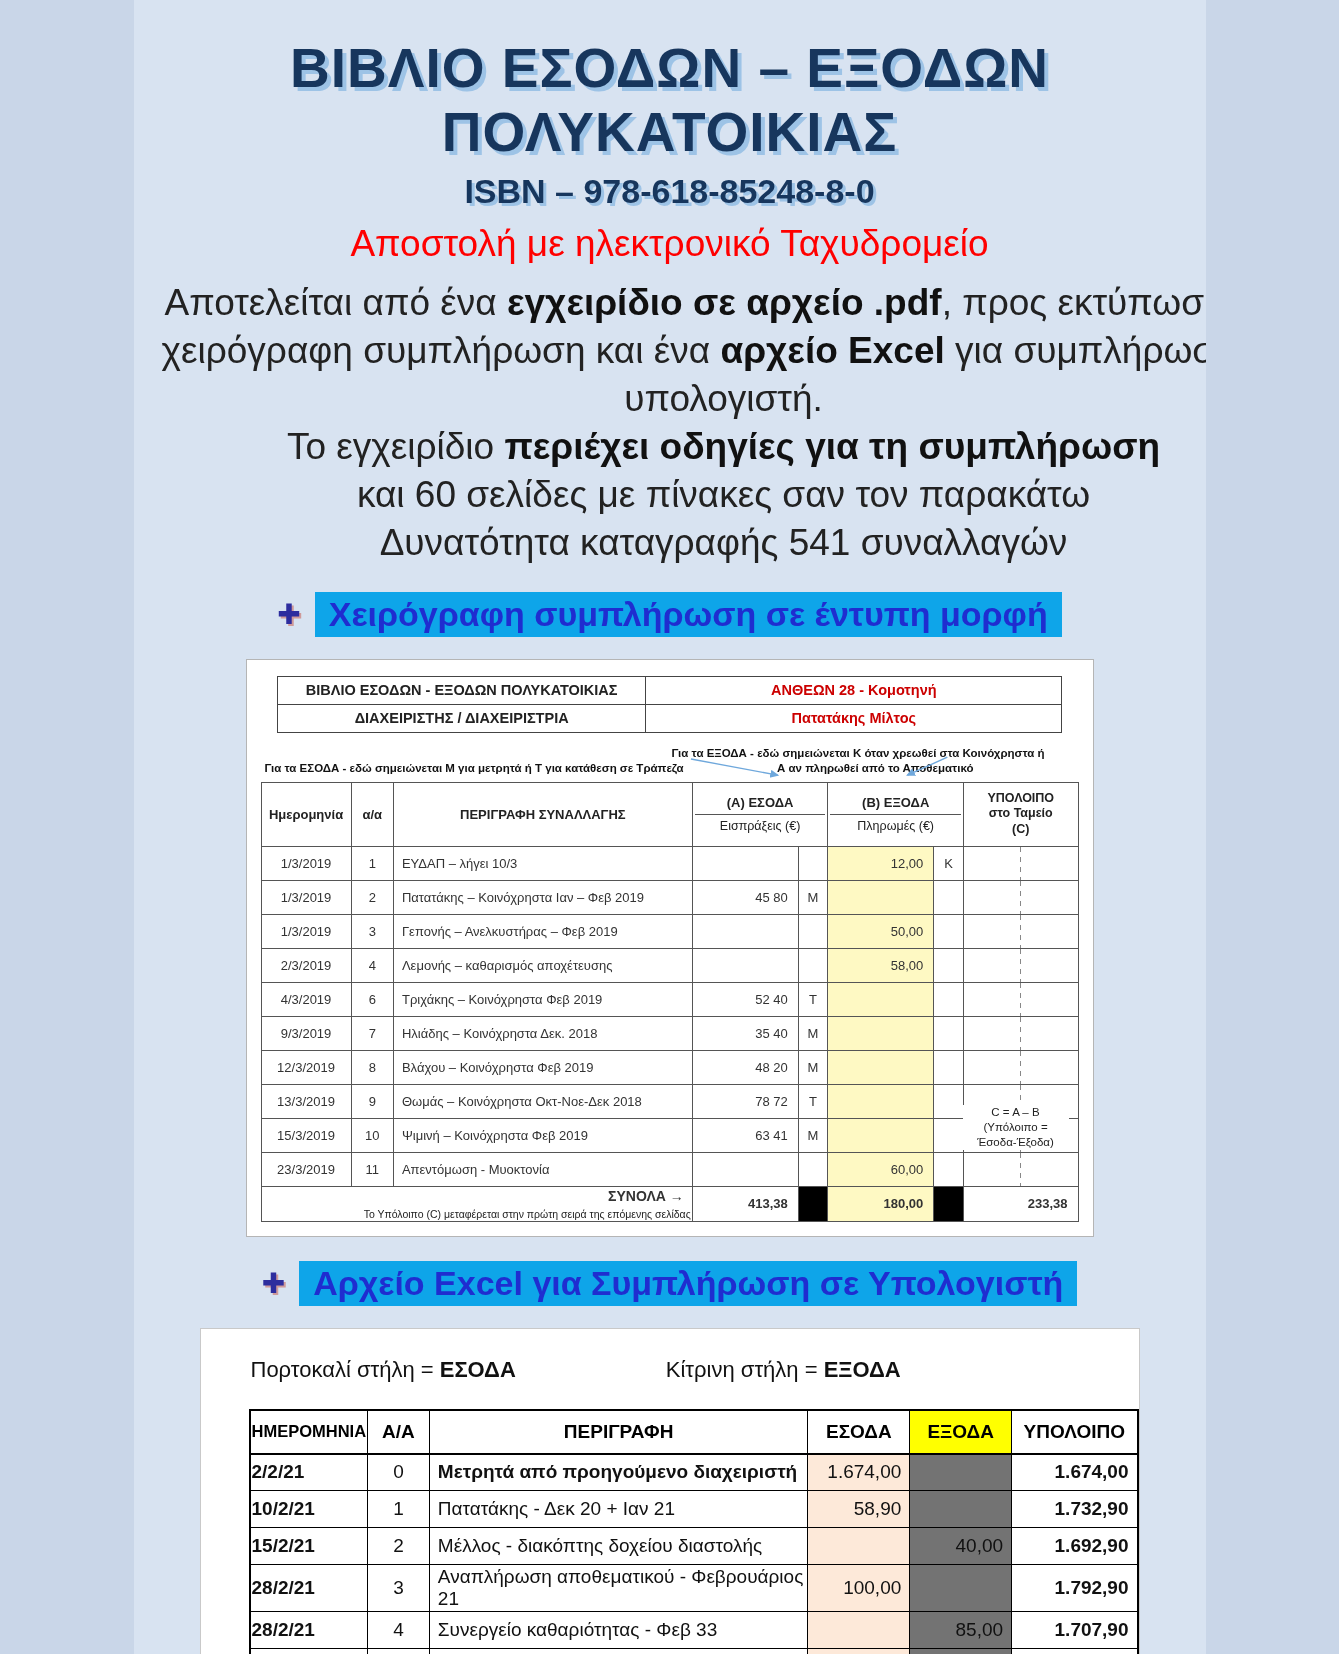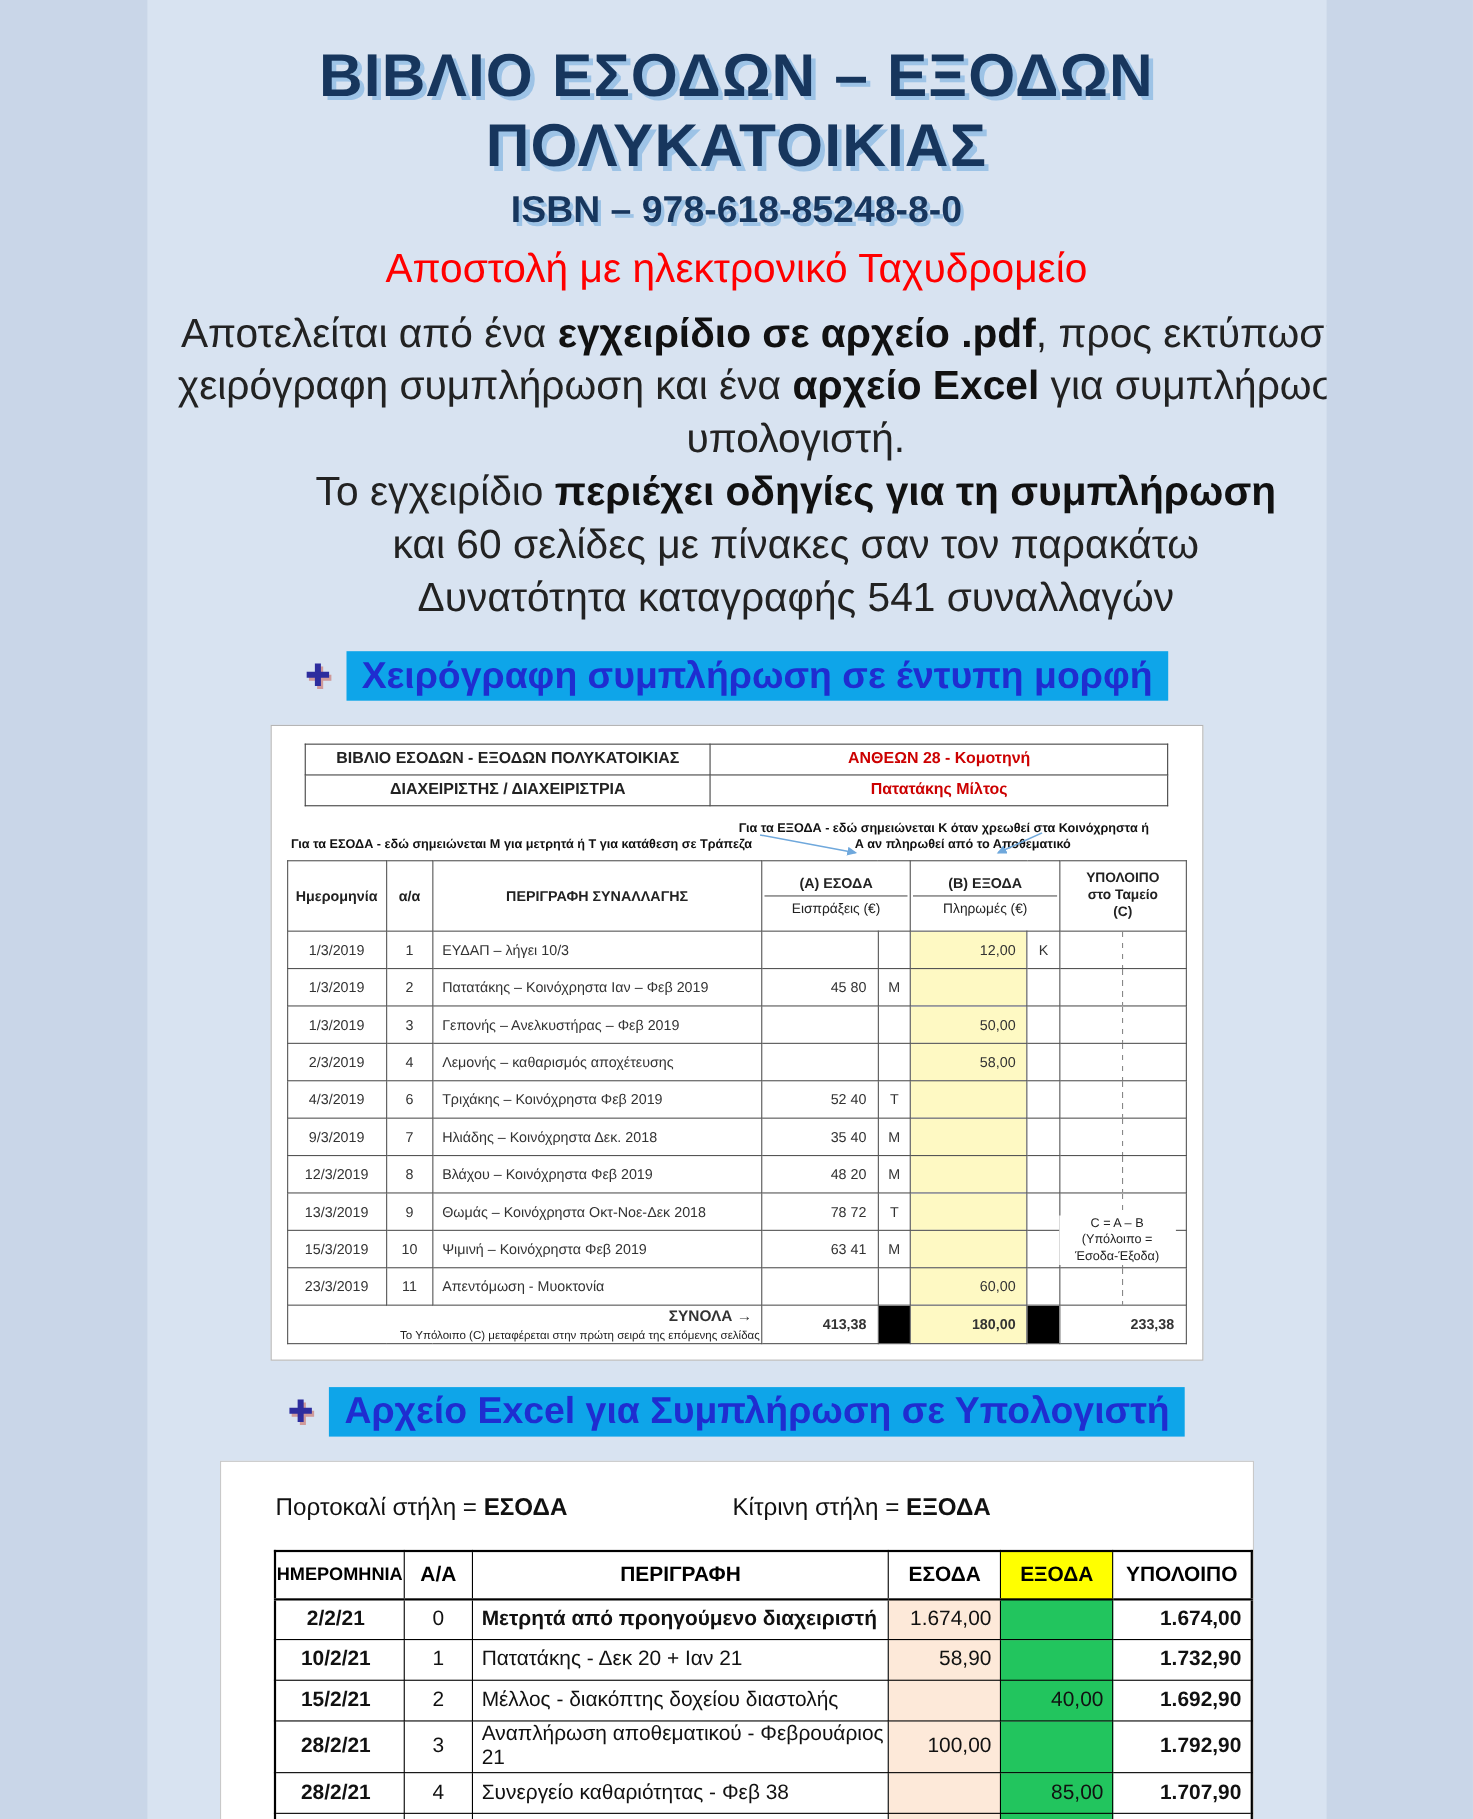--- a/index.html
+++ b/index.html
@@ -93,25 +93,25 @@
   .legend b { font-weight: 800; }
   .excel-table { border-collapse: collapse; margin-left: 48px; table-layout: fixed; border: 2px solid #000; }
   .excel-table th, .excel-table td { border: 1px solid #000; }
   .excel-table thead th {
     height: 44px; font-size: 19px; font-weight: 800; text-align: center;
     color: #000; border-bottom: 2px solid #000; background: #fff;
   }
   .excel-table thead th.small { font-size: 16.5px; }
   .excel-table thead th.exoda-h { background: #ffff00; }
   .excel-table tbody td { height: 37px; font-size: 19px; color: #111; }
-  .xl-date  { text-align: center; padding-right: 8px; font-weight: 700; }
+  .xl-date  { text-align: left; padding-right: 8px; font-weight: 700; }
   .xl-num   { text-align: center; }
   .xl-desc  { padding-left: 8px; }
   .xl-esoda { background: #fde9d9; text-align: right; padding-right: 8px; }
-  .xl-exoda { background: #22c55e; text-align: right; padding-right: 8px; color: #e00000; }
+  .xl-exoda { background: #737373; text-align: right; padding-right: 8px; color: #e00000; }
   .xl-bal   { text-align: right; padding-right: 8px; color: #0070c0; font-weight: 700; }
   .excel-table tbody tr:first-child .xl-desc { font-weight: 700; }
 </style>
 </head>
 <body>
 
 <div class="page">
 
   <div class="title">ΒΙΒΛΙΟ ΕΣΟΔΩΝ – ΕΞΟΔΩΝ ΠΟΛΥΚΑΤΟΙΚΙΑΣ</div>
   <div class="isbn">ISBN – 978-618-85248-8-0</div>
@@ -372,21 +372,21 @@
           <td class="xl-date">28/2/21</td>
           <td class="xl-num">3</td>
           <td class="xl-desc">Αναπλήρωση αποθεματικού - Φεβρουάριος 21</td>
           <td class="xl-esoda">100,00</td>
           <td class="xl-exoda"></td>
           <td class="xl-bal">1.792,90</td>
         </tr>
           <tr class="">
           <td class="xl-date">28/2/21</td>
           <td class="xl-num">4</td>
-          <td class="xl-desc">Συνεργείο καθαριότητας - Φεβ 38</td>
+          <td class="xl-desc">Συνεργείο καθαριότητας - Φεβ 33</td>
           <td class="xl-esoda"></td>
           <td class="xl-exoda">85,00</td>
           <td class="xl-bal">1.707,90</td>
         </tr>
           <tr class="">
           <td class="xl-date">28/2/21</td>
           <td class="xl-num">5</td>
           <td class="xl-desc">Συντήρηση ανελκυστήρα - Φεβ 21</td>
           <td class="xl-esoda"></td>
           <td class="xl-exoda">64,00</td>

